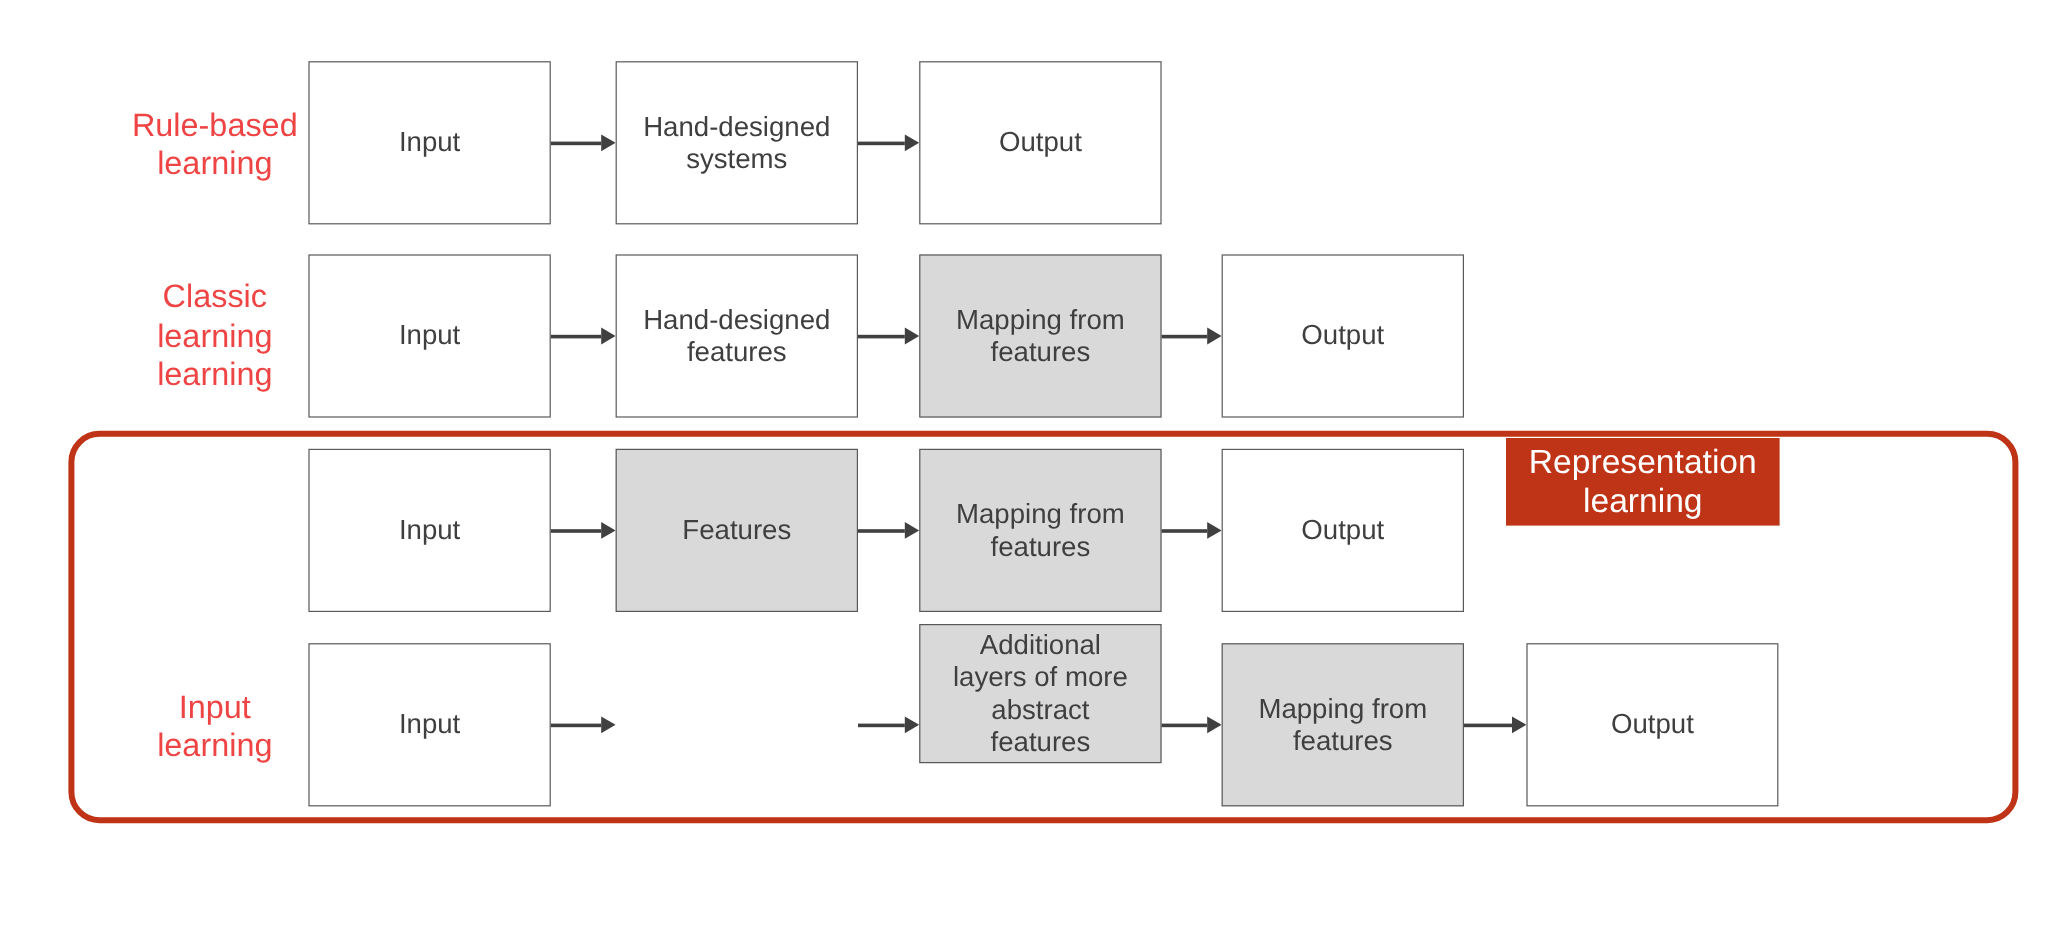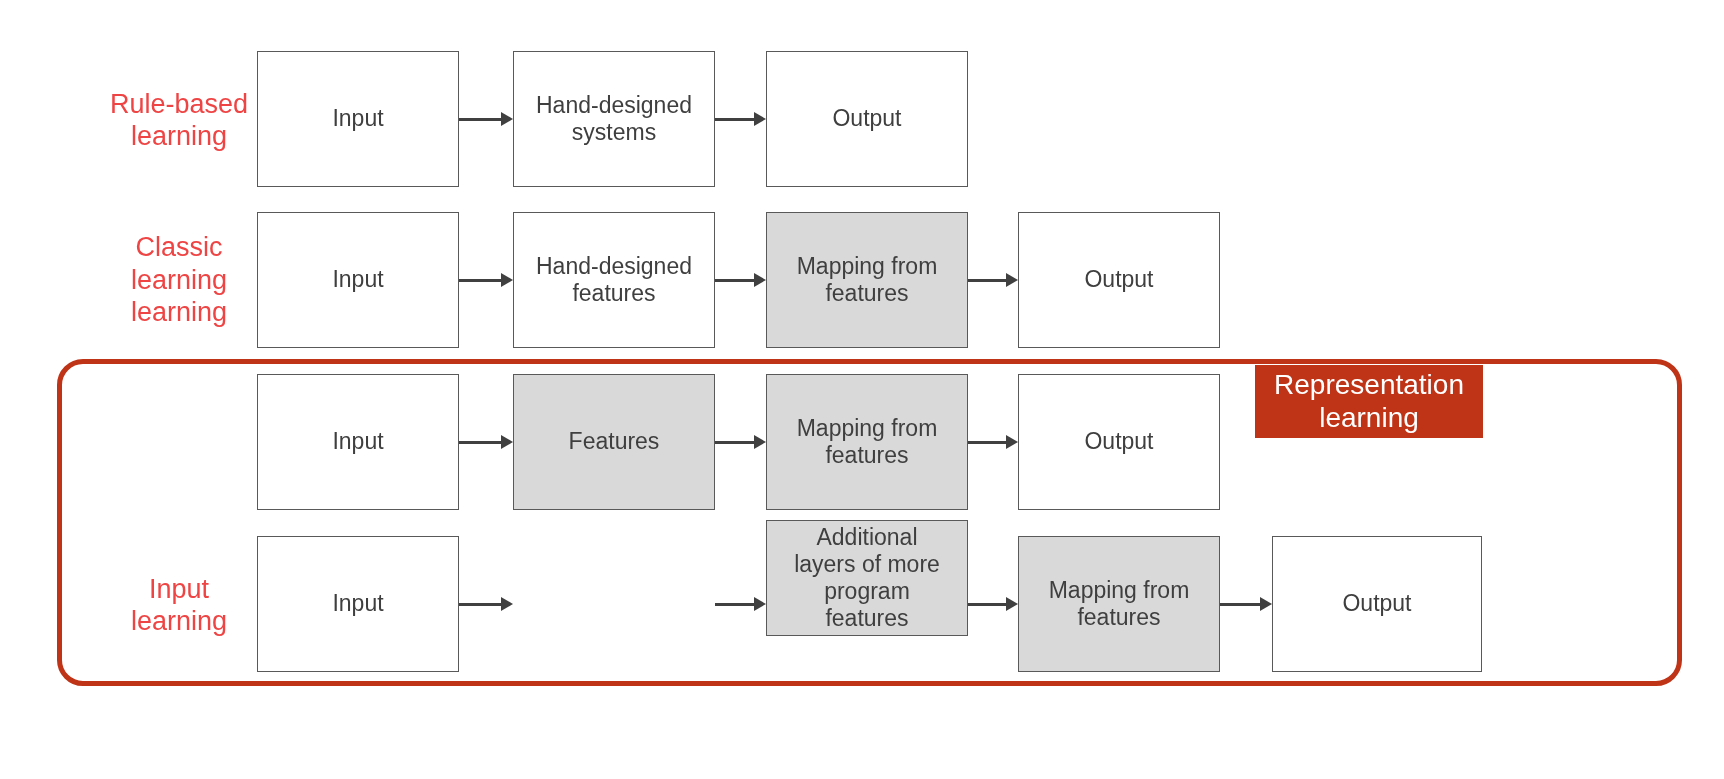--- a/index.html
+++ b/index.html
@@ -230,21 +230,21 @@
 
 
   <div class="arrow" style="left:715px; top:604px; width:51px;">
     <div class="shaft" style="width:39px;"></div>
     <div class="head" style="left:39px;"></div>
   </div>
 
   <div class="node shaded" style="left:766px; top:520px; width:202px; height:116px;">
     <span>Additional</span>
     <span>layers of more</span>
-    <span>program</span>
+    <span>abstract</span>
     <span>features</span>
   </div>
 
   <div class="arrow" style="left:968px; top:604px; width:50px;">
     <div class="shaft" style="width:38px;"></div>
     <div class="head" style="left:38px;"></div>
   </div>
 
   <div class="node shaded" style="left:1018px; top:536px; width:202px; height:136px;">
     <span>Mapping from</span>

